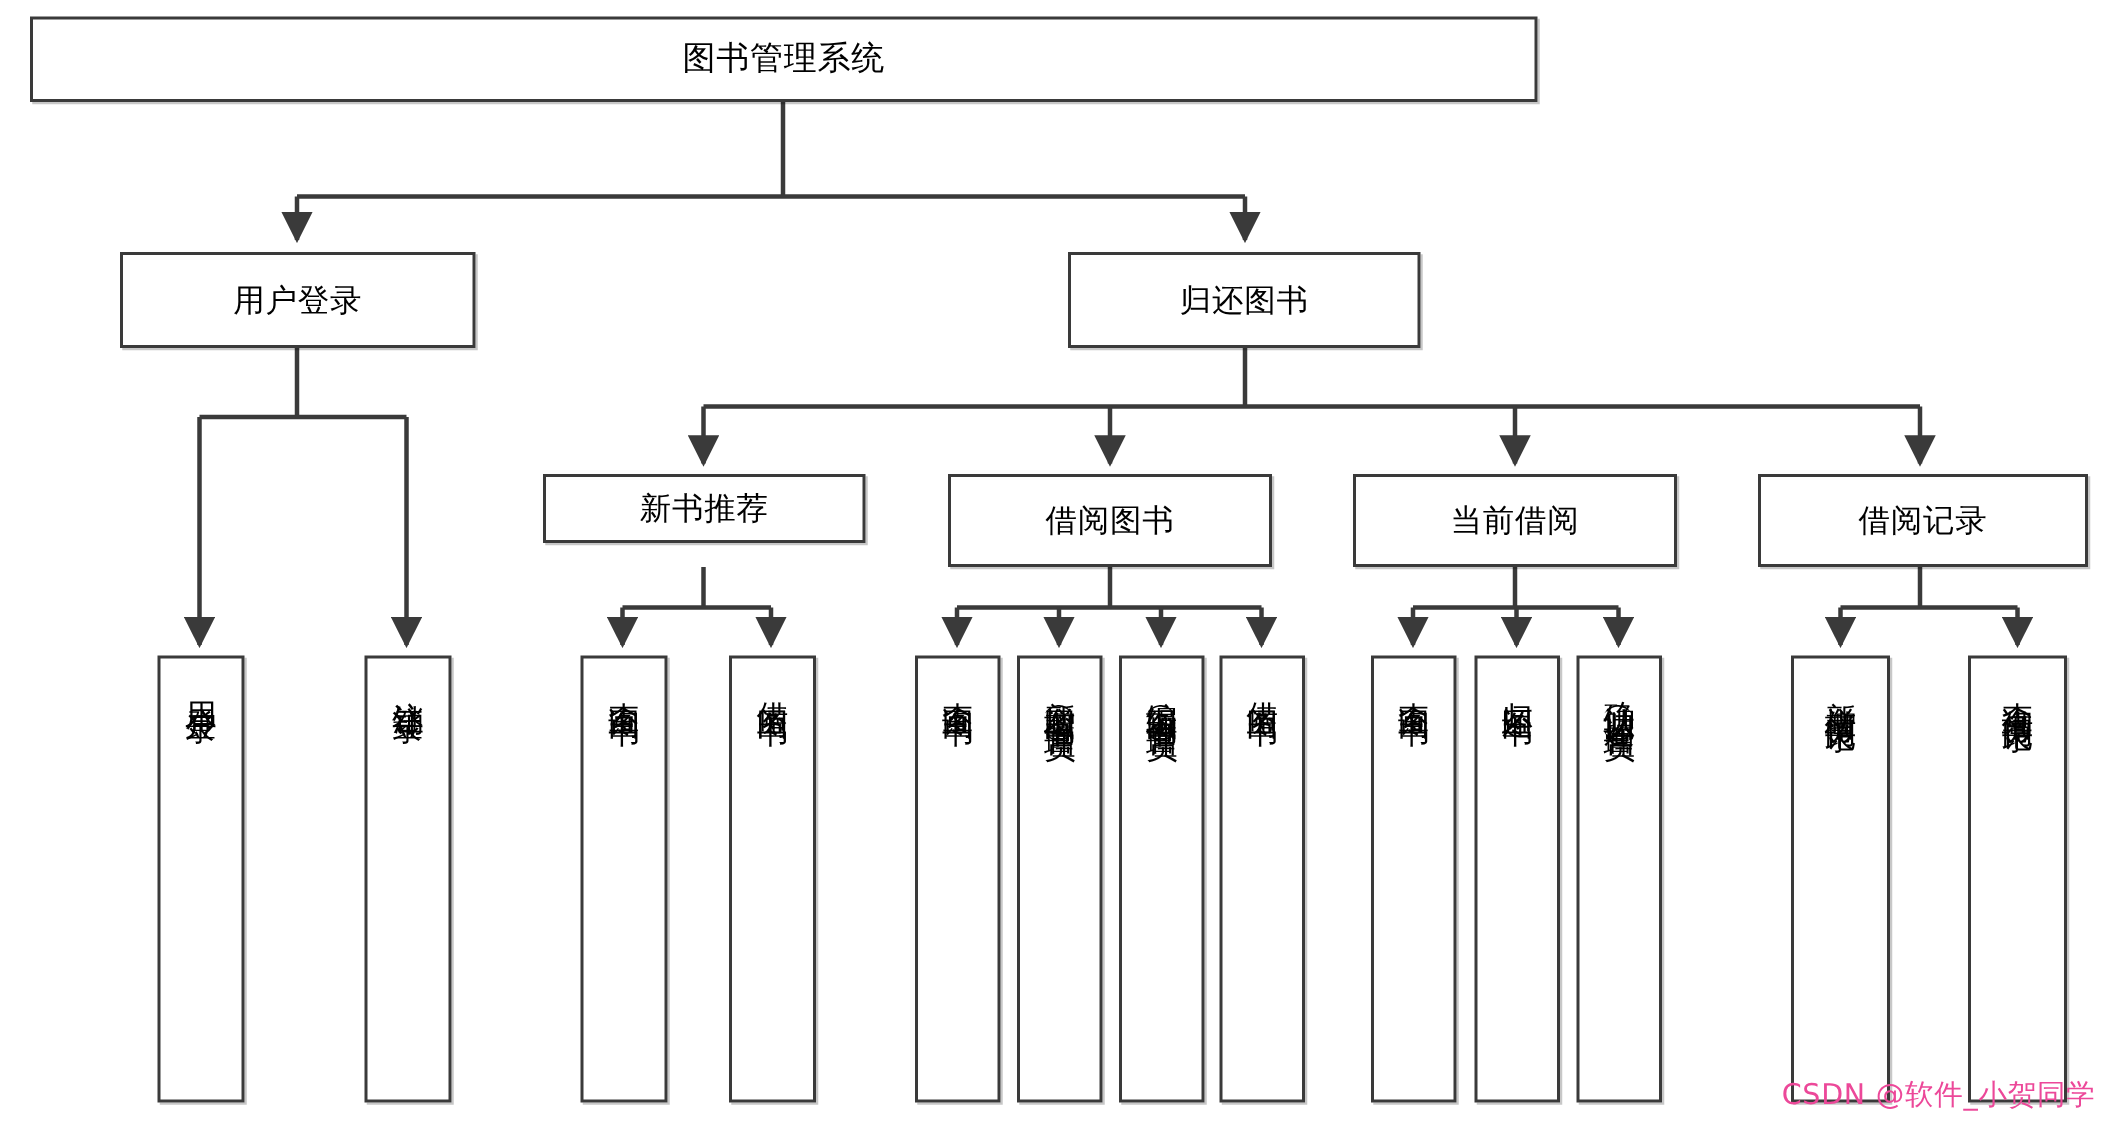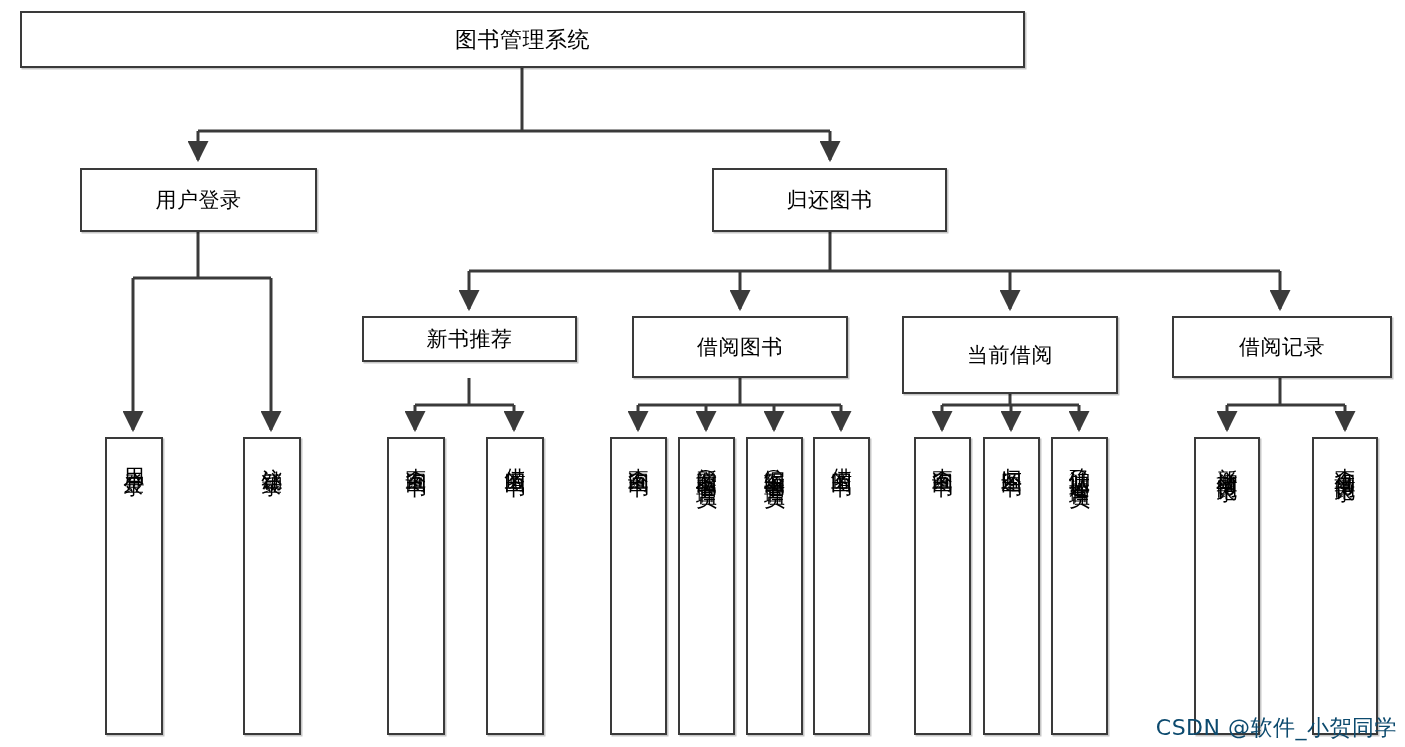--- a/index.html
+++ b/index.html
@@ -52,22 +52,22 @@
     font-size:21px;
     line-height:1.05;
     letter-spacing:3px;
     white-space:normal;
     max-height:280px;
   }
   .watermark{
     position:absolute;
     right:8px;
     bottom:4px;
-    font-size:22px;
-    color:#0c4a6e;
+    font-size:19px;
+    color:#ec4899;
     white-space:nowrap;
     letter-spacing:0.5px;
     text-align:center;
   }
 </style>
 </head>
 <body>
 
 <div id="canvas">
 
@@ -131,21 +131,21 @@
   <div class="node" style="left:712px; top:168px; width:235px; height:64px;">
     <span class="label">归还图书</span>
   </div>
 
   <div class="node" style="left:362px; top:316px; width:215px; height:46px;">
     <span class="label">新书推荐</span>
   </div>
   <div class="node" style="left:632px; top:316px; width:216px; height:62px;">
     <span class="label">借阅图书</span>
   </div>
-  <div class="node" style="left:902px; top:316px; width:216px; height:78px;">
+  <div class="node" style="left:902px; top:316px; width:216px; height:62px;">
     <span class="label">当前借阅</span>
   </div>
   <div class="node" style="left:1172px; top:316px; width:220px; height:62px;">
     <span class="label">借阅记录</span>
   </div>
 
   <div class="node leaf" style="left:105px; top:437px; width:58px; height:298px;">
     <span class="label">用户登录</span>
   </div>
   <div class="node leaf" style="left:243px; top:437px; width:58px; height:298px;">

